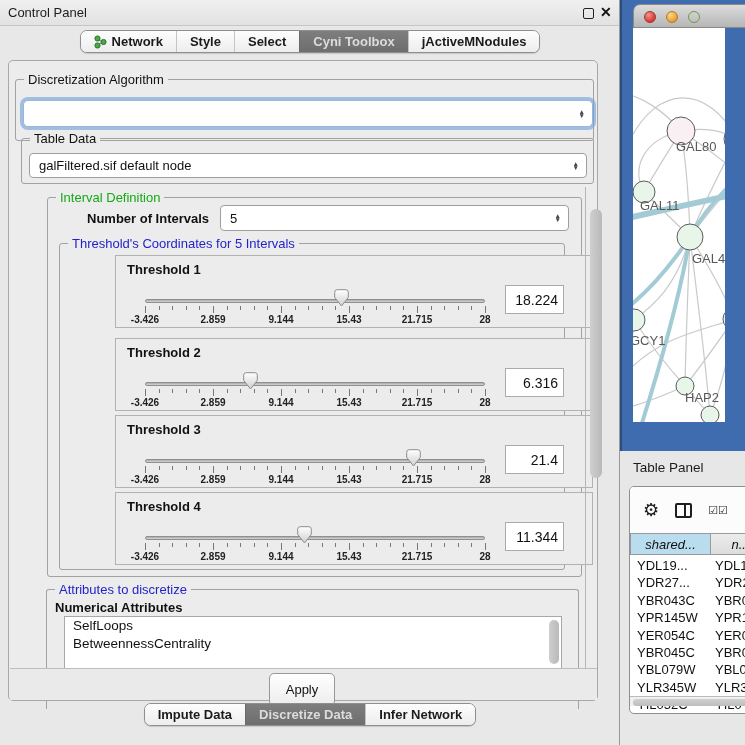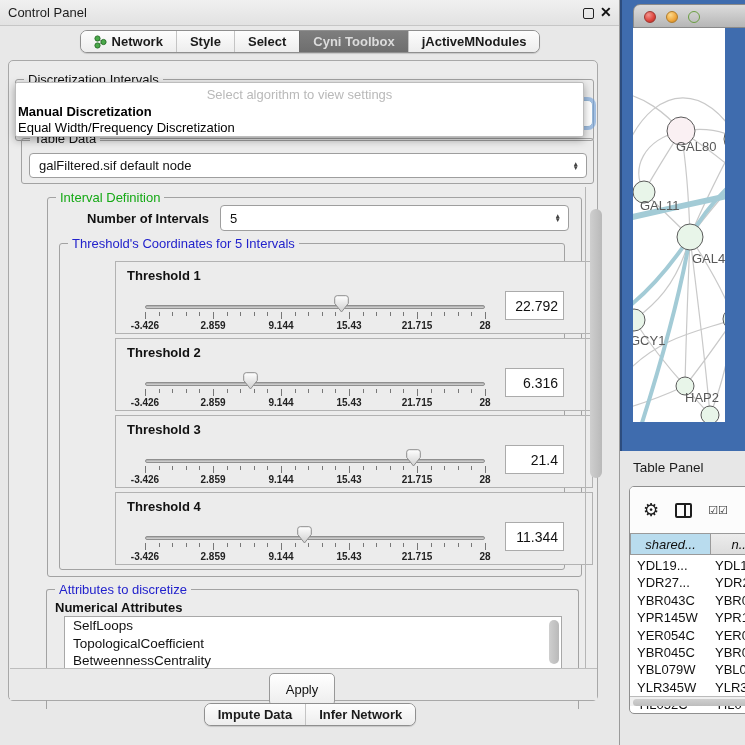--- a/index.html
+++ b/index.html
@@ -99,52 +99,47 @@
           </div>
           <div class="seg">
             <span>jActiveMNodules</span>
           </div>
         </div>
       </div>
 
     <div id="main-panel" class="abs">
 
       <div class="grp" style="left:6px;top:18px;width:579px;height:62px;">
-        <span class="grp-title">Discretization Intervals</span>
+        <span class="grp-title">Discretization Algorithm</span>
       </div>
       <div id="algo-combo-blue" class="abs">
         <span class="stepper">▲<br>▼</span>
       </div>
 
-      <div id="algo-popup" class="abs">
-        <div class="hint">Select algorithm to view settings</div>
-        <div class="opt1">Manual Discretization</div>
-        <div class="opt2">Equal Width/Frequency Discretization</div>
-      </div>
 
       <div class="grp" style="left:12px;top:77px;width:573px;height:46px;">
         <span class="grp-title">Table Data</span>
         <div class="combo" style="left:7px;top:14px;width:558px;height:25px;">
           <span>galFiltered.sif default node</span>
           <span class="stepper">▲<br>▼</span>
         </div>
       </div>
 
       <div class="grp" style="left:38px;top:136px;width:535px;height:380px;">
         <span class="grp-title" style="color:#15a915;">Interval Definition</span>
         <span class="abs" style="left:39px;top:13px;font-size:13px;font-weight:bold;color:#111;">Number of Intervals</span>
         <div class="combo" style="left:172px;top:7px;width:349px;height:26px;">
           <span>5</span>
           <span class="stepper">▲<br>▼</span>
         </div>
 
         <div class="grp" style="left:11px;top:45px;width:506px;height:327px;">
           <span class="grp-title" style="color:#2222cc;">Threshold's Coordinates for 5 Intervals</span>
           <div id="thresholds-container">
-              <div class="tpanel" style="top: 17px;">
+              <div class="tpanel" style="top: 11px;">
                 <div class="tlabel">Threshold 1</div>
                 <div class="track"></div>
                 <div class="tickrow">
                   <div class="tick" style="left: 0px; height: 7px;"></div>
                   <div class="tick" style="left: 13.6px; height: 4px;"></div>
                   <div class="tick" style="left: 27.2px; height: 4px;"></div>
                   <div class="tick" style="left: 40.8px; height: 4px;"></div>
                   <div class="tick" style="left: 54.4px; height: 4px;"></div>
                   <div class="tick" style="left: 68px; height: 7px;"></div>
                   <div class="tick" style="left: 81.6px; height: 4px;"></div>
@@ -176,21 +171,21 @@
                 <div class="ticklabel" style="left: 369px;">28</div>
                 <div class="handle" style="left: 217.747px;"><svg width="15" height="18" viewBox="0 0 15 18">
                     <defs>
                       <linearGradient id="hg0" x1="0" y1="0" x2="0" y2="1">
                         <stop offset="0" stop-color="#ffffff"></stop>
                         <stop offset="1" stop-color="#cfcfcf"></stop>
                       </linearGradient>
                     </defs>
                     <path d="M3.2,0.7 h8.6 a2.5,2.5 0 0 1 2.5,2.5 v5.2 L7.5,17 L0.7,8.4 v-5.2 a2.5,2.5 0 0 1 2.5,-2.5 z" fill="url(#hg0)" stroke="#8d8d8d" stroke-width="1"></path>
                   </svg></div>
-                <div class="valuebox">22.792</div>
+                <div class="valuebox">18.224</div>
               </div>
               <div class="tpanel" style="top: 94px;">
                 <div class="tlabel">Threshold 2</div>
                 <div class="track"></div>
                 <div class="tickrow">
                   <div class="tick" style="left: 0px; height: 7px;"></div>
                   <div class="tick" style="left: 13.6px; height: 4px;"></div>
                   <div class="tick" style="left: 27.2px; height: 4px;"></div>
                   <div class="tick" style="left: 40.8px; height: 4px;"></div>
                   <div class="tick" style="left: 54.4px; height: 4px;"></div>
@@ -332,38 +327,40 @@
             </div>
         </div>
       </div>
 
       <div class="grp" style="left:37px;top:528px;width:533px;height:120px;border-bottom:none;border-bottom-left-radius:0;border-bottom-right-radius:0;padding-left:37px;">
         <span class="grp-title" style="color:#2222cc;">Attributes to discretize</span>
         <span class="abs" style="left:8px;top:10px;font-size:13px;font-weight:bold;color:#111;">Numerical Attributes</span>
         <div id="attr-list" style="left:17px;top:26px;width:498px;height:53px;">
           <div class="vscroll-thumb" style="right:2px;top:3px;width:10px;height:44px;"></div>
         <div class="attr-item">SelfLoops</div>
-            <div class="attr-item">TopologicalCoefficient</div>
             <div class="attr-item">BetweennessCentrality</div>
           </div>
       </div>
 
       <div class="abs" id="viewport-border" style="left:576px;top:126px;width:22px;height:481px;">
         <div class="vscroll-thumb" style="left:4px;top:22px;width:12px;height:269px;"></div>
       </div>
 
       <div class="abs" style="left:1px;top:607px;width:587px;height:32px;border-top:1px solid #bdbdbd;background:#eaeaea;">
         <button class="abs" style="left:259px;top:4px;width:66px;height:33px;background:linear-gradient(#ffffff,#ededed);border:1px solid #989898;border-radius:5px;font-size:13px;color:#111;">Apply</button>
       </div>
     </div>
 
     <div id="bottom-tabstrip" class="abs">
         <div class="segstrip">
           <div class="seg">
             <span>Impute Data</span>
+          </div>
+          <div class="seg active">
+            <span>Discretize Data</span>
           </div>
           <div class="seg">
             <span>Infer Network</span>
           </div>
         </div>
       </div>
   </div>
 
   <div id="blue-bg" class="abs"></div>
 

